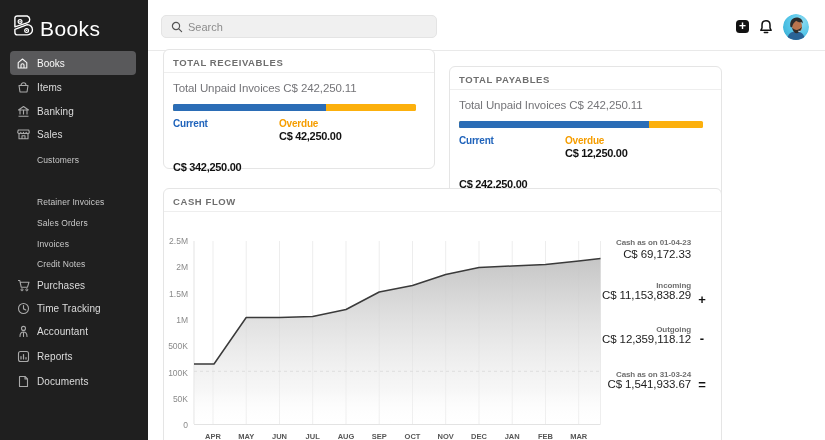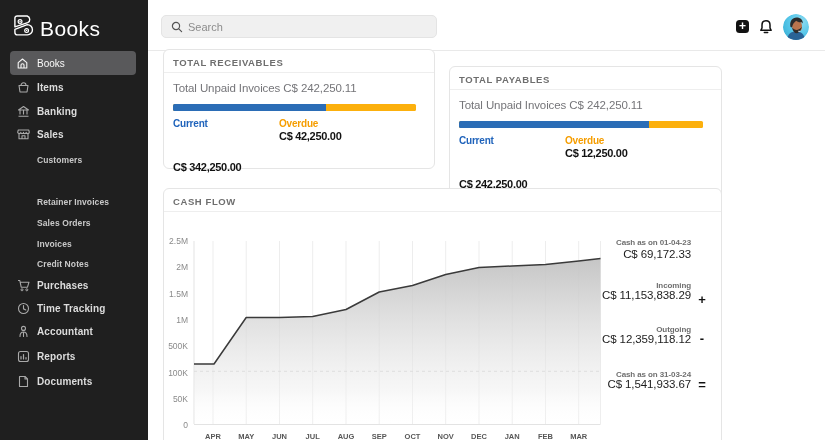--- a/index.html
+++ b/index.html
@@ -4,21 +4,21 @@
 <style>
 * { margin:0; padding:0; box-sizing:border-box; }
 html,body { width:825px; height:440px; overflow:hidden; font-family:"Liberation Sans", sans-serif; background:#fff; }
 
 
 #sidebar { position:absolute; left:0; top:0; width:148px; height:440px; background:#1f1f1f; z-index:5; }
 #logo { position:absolute; left:14px; top:15px; }
 #logotext { position:absolute; left:40px; top:17px; font-size:21px; font-weight:400; color:#fff; letter-spacing:0.4px; }
 .navrow { position:absolute; left:0; height:20px; width:148px; }
 .navrow .ic { position:absolute; left:17px; top:3px; }
-.navrow .t { position:absolute; left:37px; top:4px; font-size:10px; color:#dcdcdc; font-weight:700; letter-spacing:0.1px; }
+.navrow .t { position:absolute; left:37px; top:4px; font-size:10px; color:#dcdcdc; font-weight:400; letter-spacing:0.1px; }
 .subrow .t { font-size:8.5px; color:#c9c9c9; letter-spacing:0.1px; top:5px; }
 #active { position:absolute; left:10px; top:51px; width:126px; height:24px; background:#59595b; border-radius:4px; }
 #active .ic { position:absolute; left:7px; top:7px; }
 #active .t { position:absolute; left:27px; top:7px; font-size:10px; color:#fafafa; font-weight:500; }
 
 
 #topbar { position:absolute; left:148px; top:0; width:677px; height:51px; background:#fff; border-bottom:1px solid #e9e9e9;padding-left:10px; }
 #search { position:absolute; left:13px; top:15px; width:276px; height:23px; background:#f0f0f0; border:1px solid #e4e4e4; border-radius:5px; }
 #search .mag { position:absolute; left:9px; top:5px; }
 #search .ph { position:absolute; left:26px; top:5px; font-size:11px; color:#8c8c8c; }

